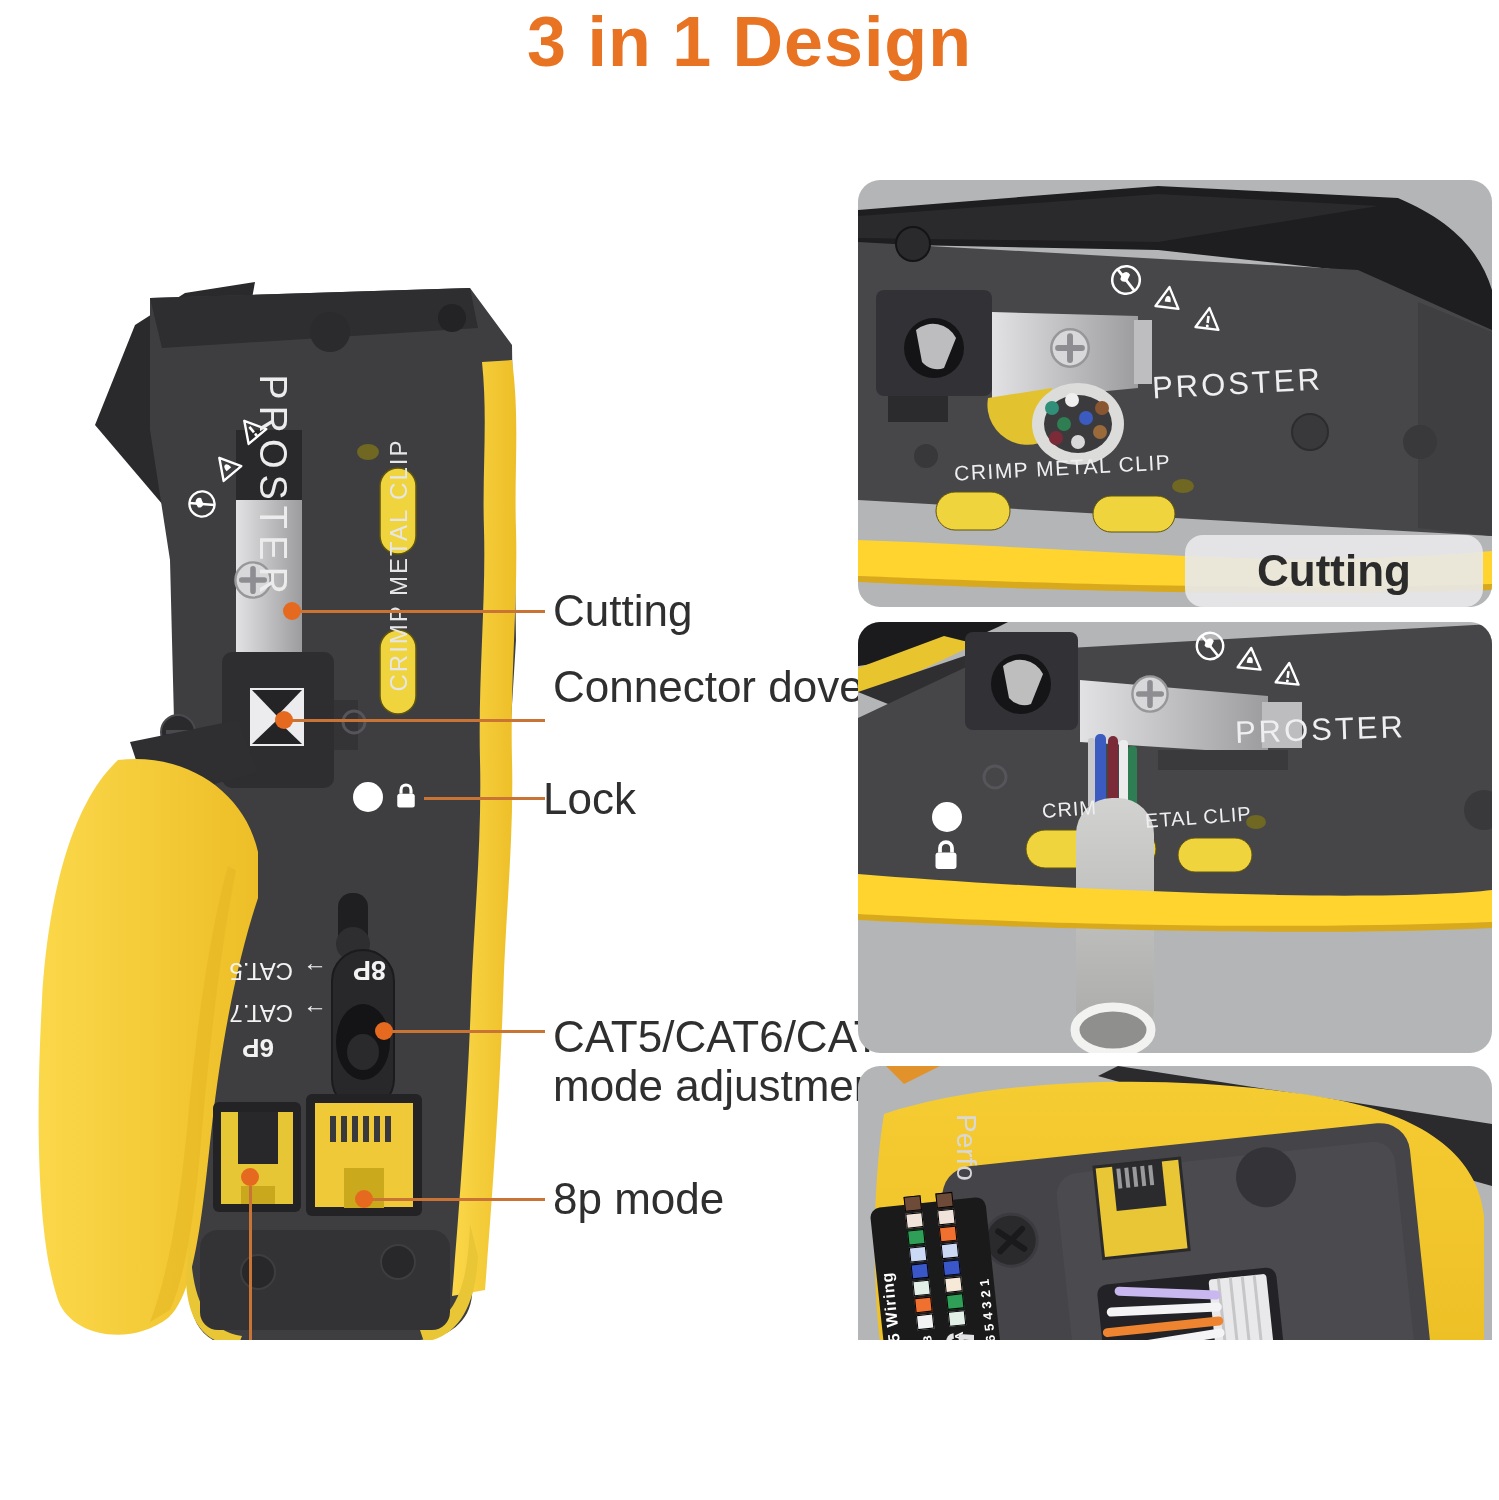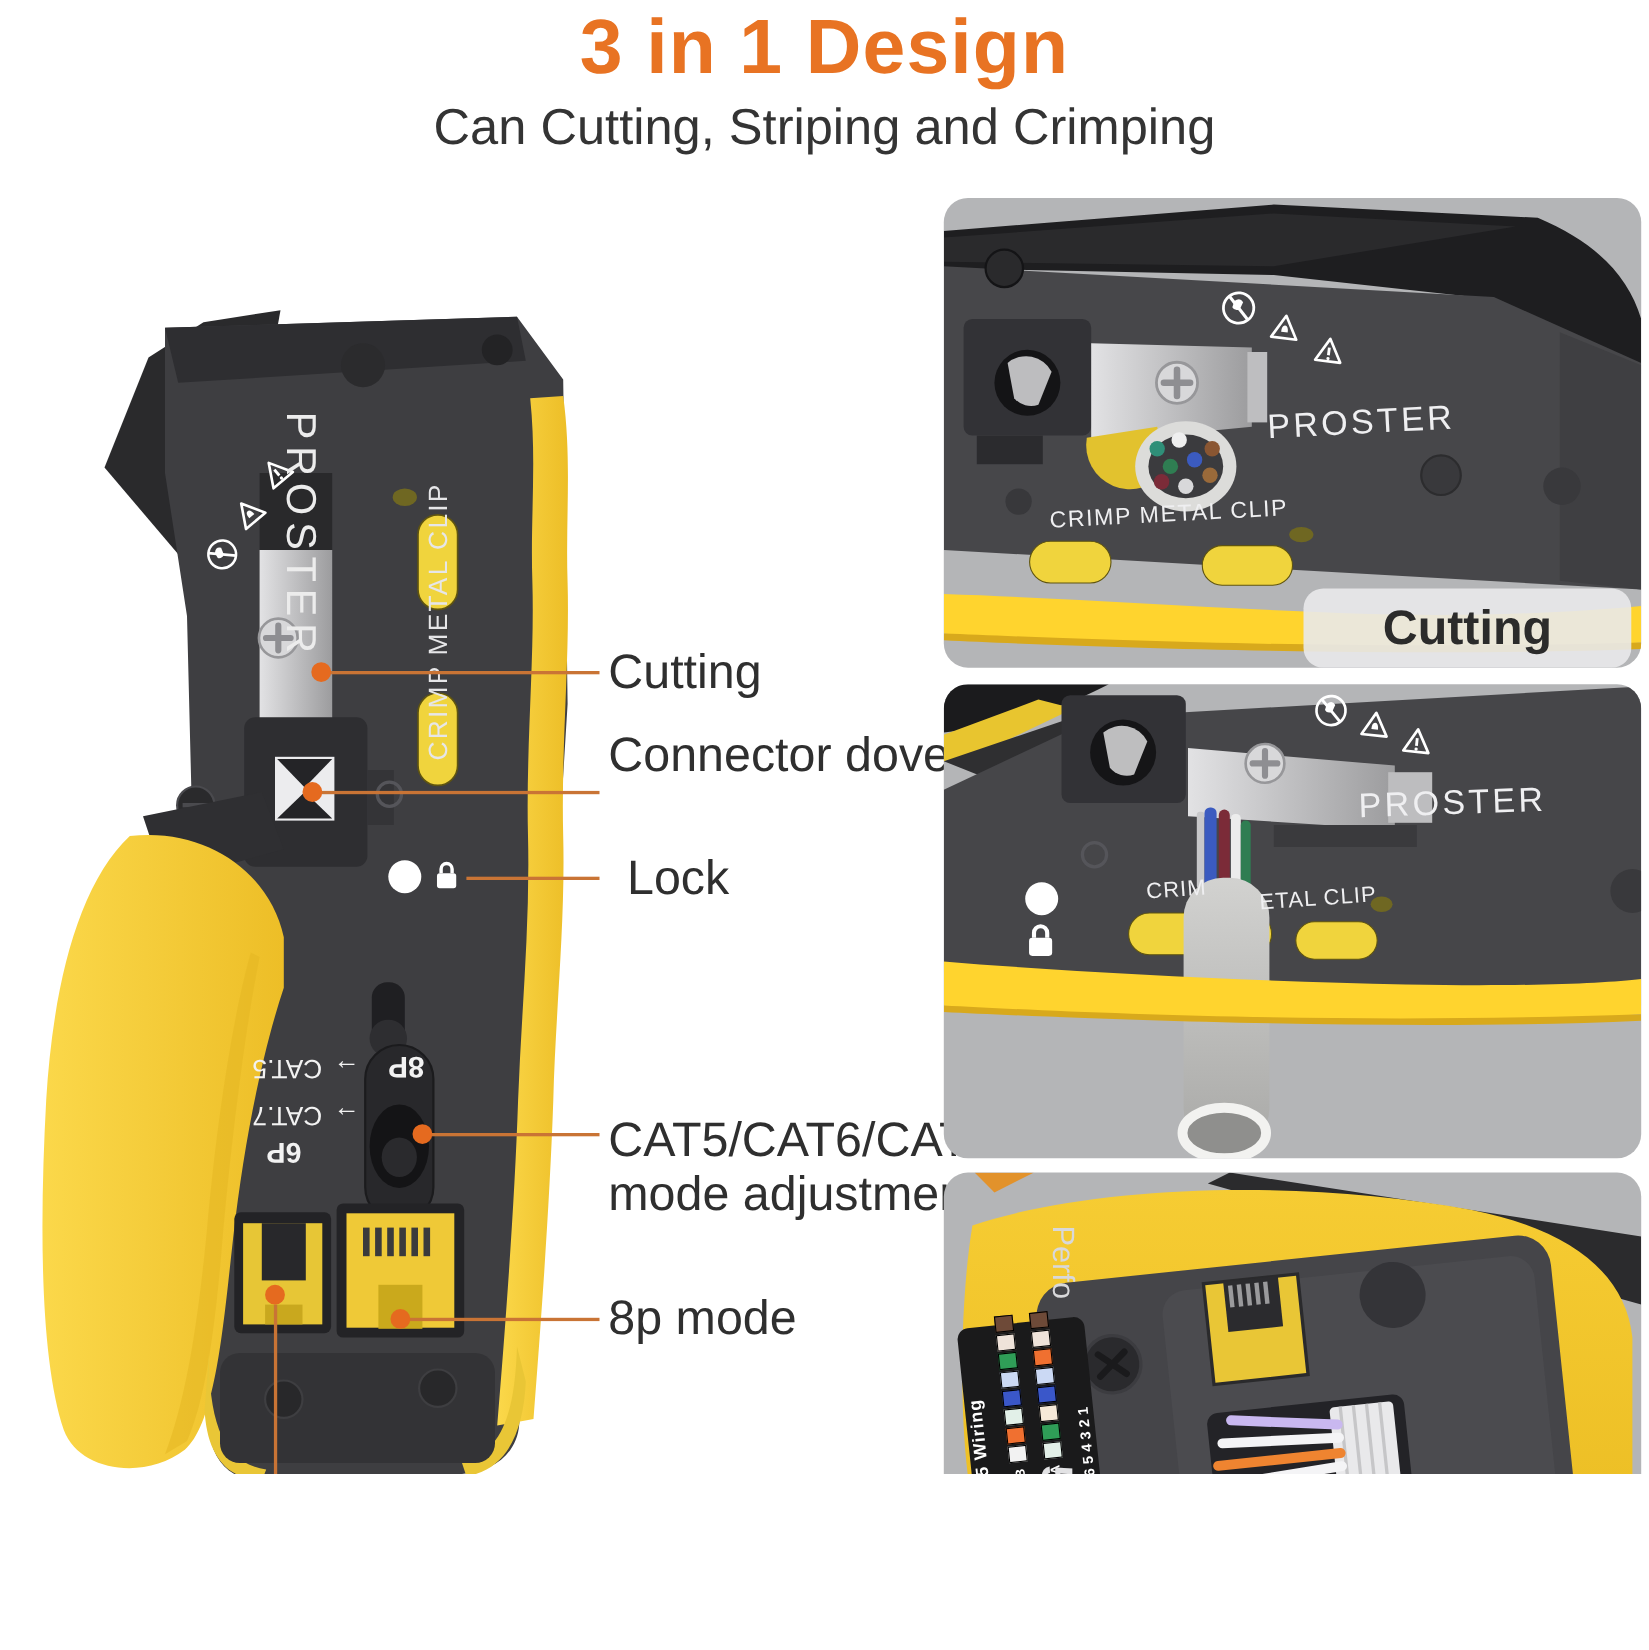--- a/index.html
+++ b/index.html
@@ -56,21 +56,20 @@
   .b5{background:#CBD9F4}.b6{background:#2F9E57}.b7{background:#EFE3DA}.b8{background:#6E4A38}
   .a1{background:#E2F0E8}.a2{background:#2F9E57}.a3{background:#F6E9D8}.a4{background:#3A57C9}
   .a5{background:#CBD9F4}.a6{background:#F07030}.a7{background:#EFE3DA}.a8{background:#6E4A38}
 </style>
 </head>
 <body>
 
 <div class="stage">
 
   <div class="abs title">3 in 1 Design</div>
-  <div class="abs subtitle">Can Cutting, Striping and Crimping</div>
 
   <svg style="position:absolute;left:0;top:0;" width="1499" height="1500" viewBox="0 0 1499 1500">
     <defs>
       <linearGradient id="gYel" x1="0" y1="0" x2="1" y2="0">
         <stop offset="0" stop-color="#FBD84A"></stop>
           <stop offset="1" stop-color="#EDBE27"></stop>
       </linearGradient>
       <linearGradient id="gYelV" x1="0" y1="0" x2="0" y2="1">
         <stop offset="0" stop-color="#F6CC33"></stop>
           <stop offset="1" stop-color="#E9BA20"></stop>
@@ -207,21 +206,21 @@
   <div class="dot" style="left:283px;top:602px;"></div>
   <div class="abs callout" style="left:553px;top:586px;">Cutting</div>
 
   <div class="lead" style="left:292px;top:719px;width:253px;"></div>
   <div class="dot" style="left:275px;top:711px;"></div>
   <div class="abs callout" style="left:553px;top:662px;white-space:normal;width:400px;">
     <span>Connector dovetail</span><br>
   </div>
 
   <div class="lead" style="left:424px;top:797px;width:121px;"></div>
-  <div class="abs callout" style="left:570px;top:774px;">Lock</div>
+  <div class="abs callout" style="left:543px;top:774px;">Lock</div>
 
   <div class="lead" style="left:392px;top:1030px;width:153px;"></div>
   <div class="dot" style="left:375px;top:1022px;"></div>
   <div class="abs callout" style="left:553px;top:1012px;white-space:normal;width:420px;">
     <span>CAT5/CAT6/CAT7</span><br>
     <span>mode adjustment</span>
   </div>
 
   <div class="lead" style="left:372px;top:1198px;width:173px;"></div>
   <div class="dot" style="left:355px;top:1190px;"></div>

